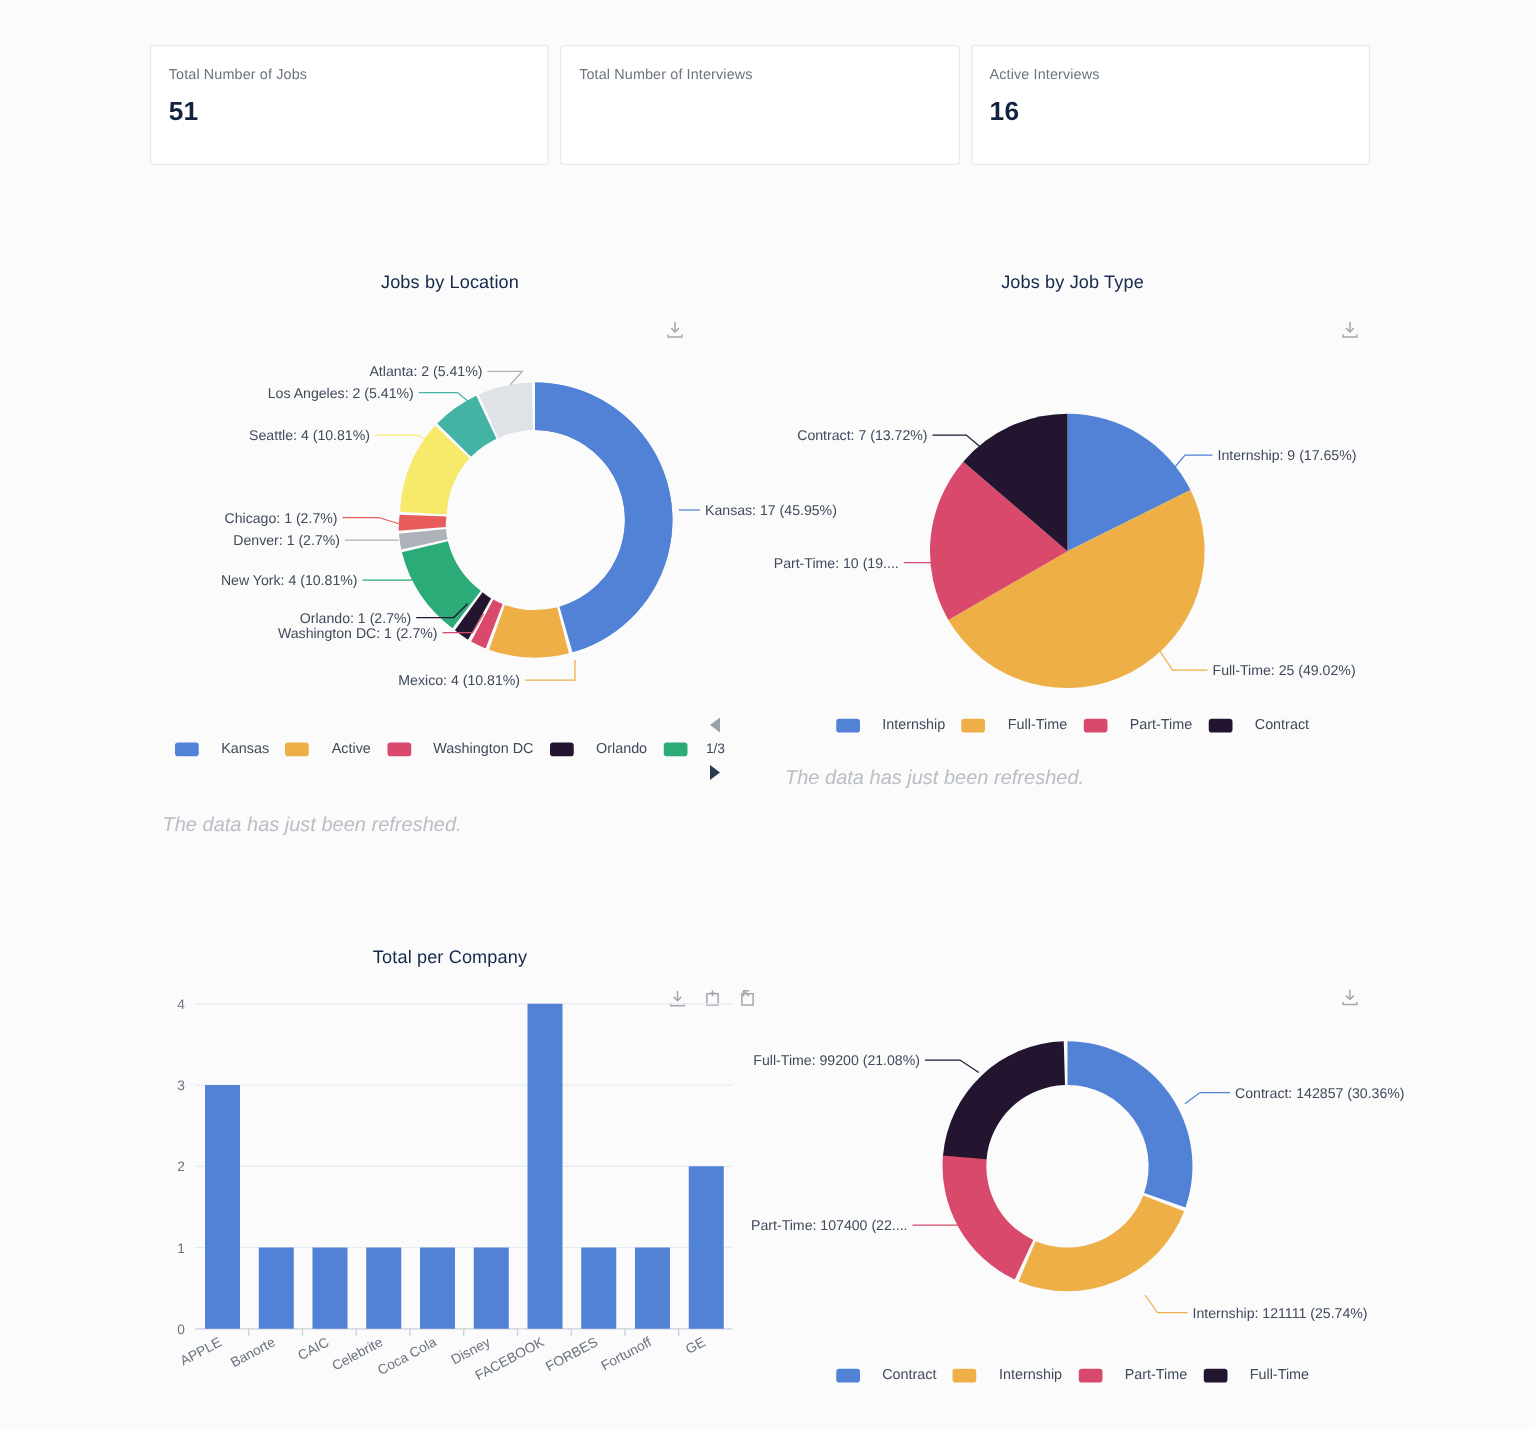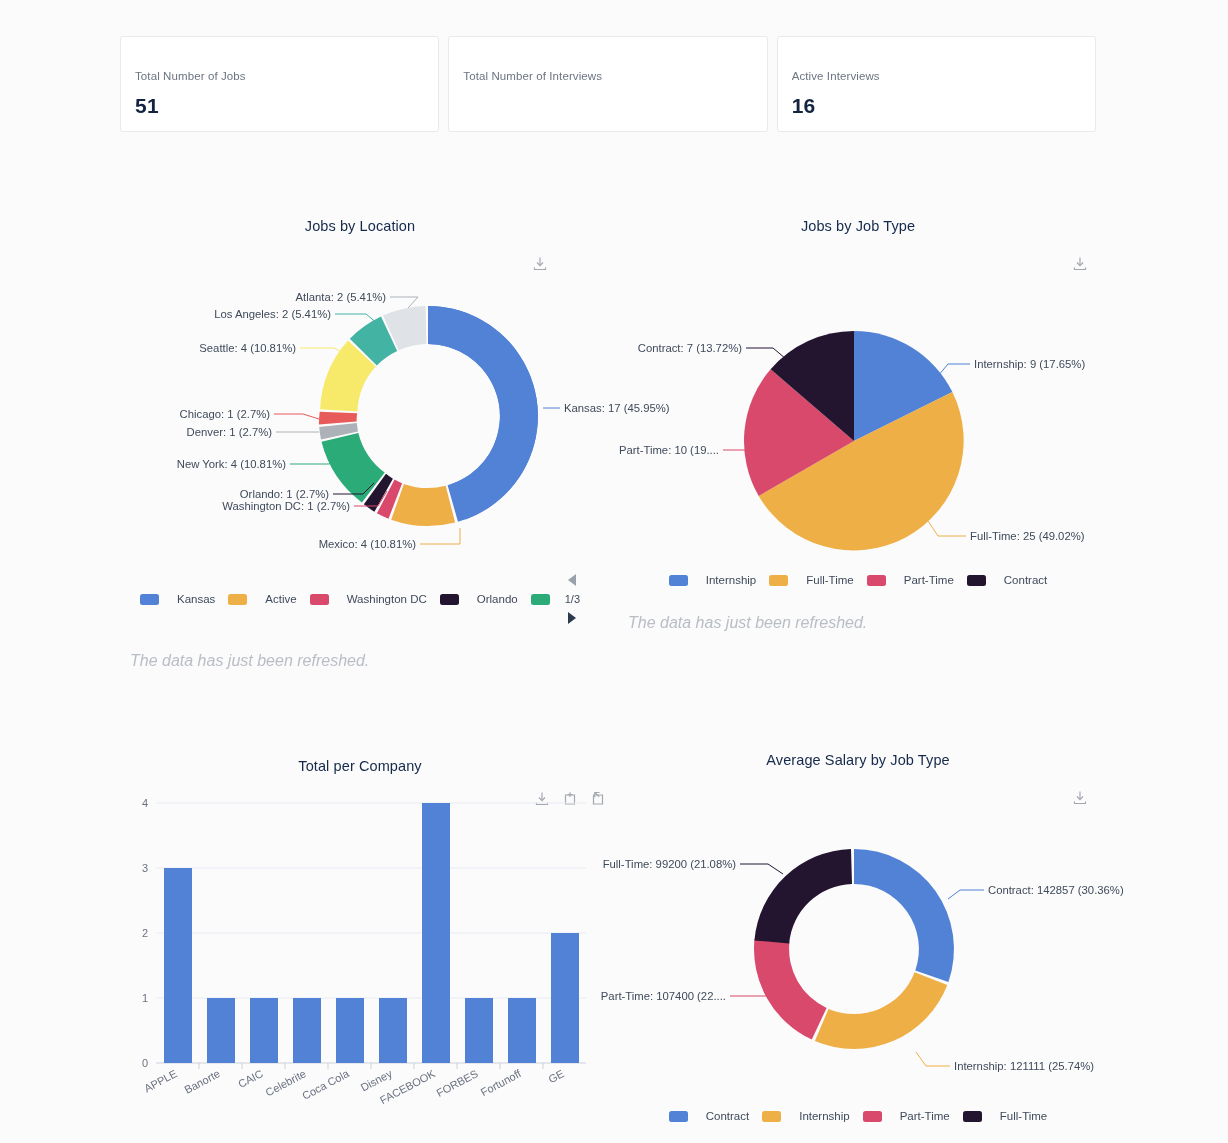--- a/index.html
+++ b/index.html
@@ -15,21 +15,21 @@
   .kpi-row {
     position: absolute; left: 120px; top: 36px;
     width: 976px; height: 96px;
     display: flex; gap: 9px;
   }
   .kpi-card {
     flex: 1 1 0;
     background: #ffffff;
     border: 1px solid #e9eaee;
     border-radius: 3px;
-    padding: 32px 14px 0 14px;
+    padding: 16px 14px 0 14px;
   }
   .kpi-label {
     font-size: 11.5px; color: #6c7480; letter-spacing: .1px;
     line-height: 14px;
   }
   .kpi-value {
     margin-top: 11px;
     font-size: 21px; font-weight: bold; color: #12243f;
     letter-spacing: .2px;
   }
@@ -342,21 +342,20 @@
           <text class="tick-rot" transform="translate(316,288) rotate(-28)" text-anchor="end">FACEBOOK</text>
           <text class="tick-rot" transform="translate(359,288) rotate(-28)" text-anchor="end">FORBES</text>
           <text class="tick-rot" transform="translate(402,288) rotate(-28)" text-anchor="end">Fortunoff</text>
           <text class="tick-rot" transform="translate(445,288) rotate(-28)" text-anchor="end">GE</text>
         </g>
       </svg>
     </div>
   </div>
 
   <div class="panel" style="left:618px; top:752px; width:480px;">
-    <div class="chart-title">Average Salary by Job Type</div>
 
     <div class="toolbox" style="left:454px; top:38px;">
       <span class="tb-icon">
         <svg viewBox="0 0 16 16">
             <g fill="none" stroke="#6e7680" stroke-width="1.2">
           <path d="M8 1.5 V9"></path>
               <path d="M5 6.5 L8 9.6 L11 6.5"></path>
               <path d="M2.5 11.5 V13.5 H13.5 V11.5"></path>
         </g>
           </svg>

